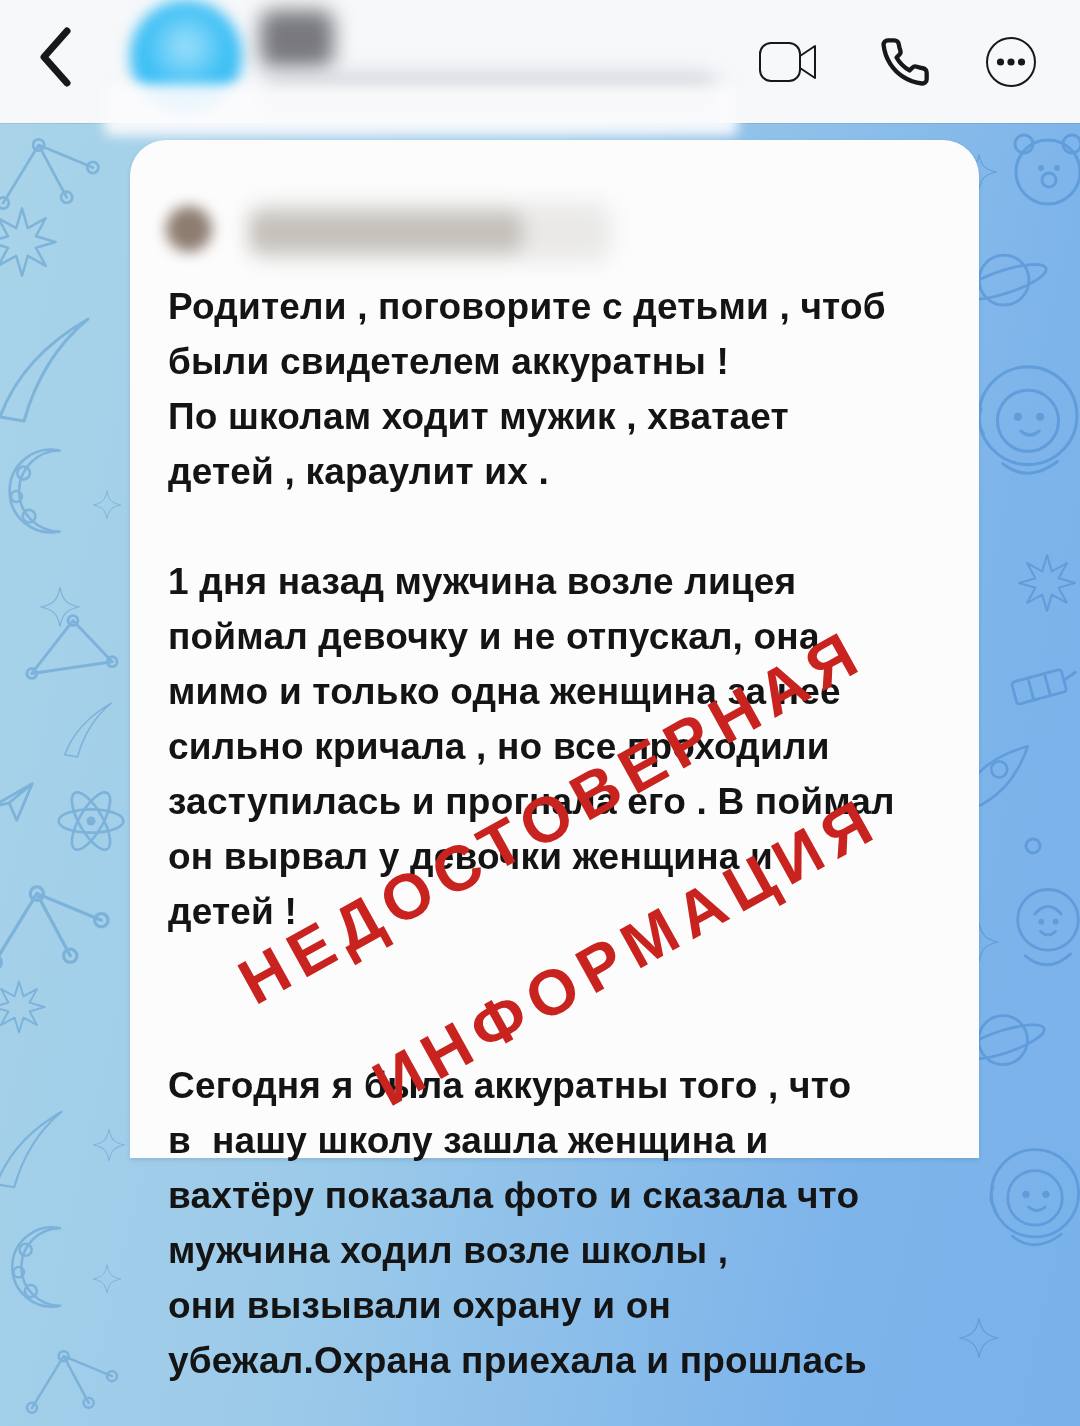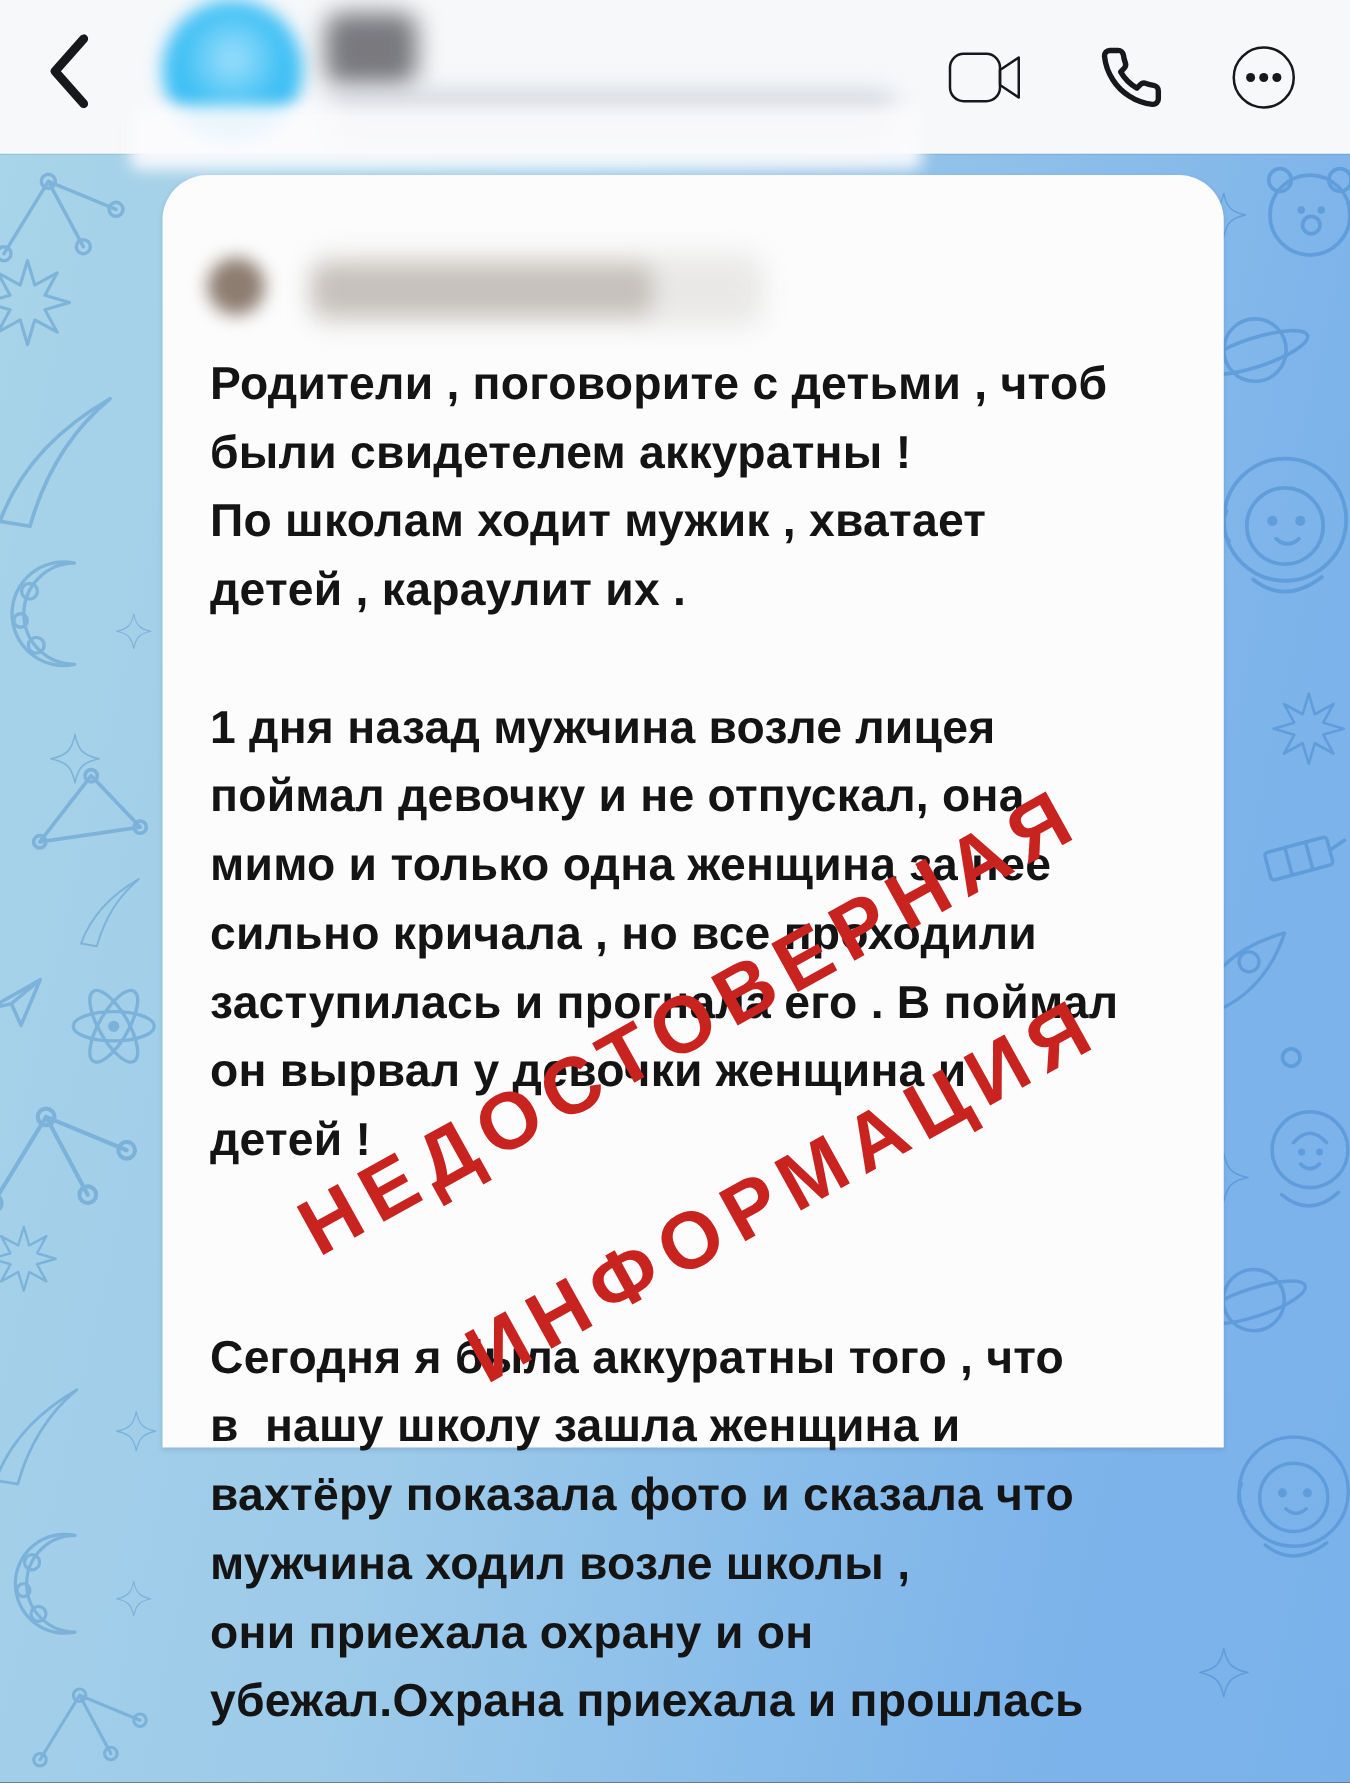--- a/index.html
+++ b/index.html
@@ -302,21 +302,21 @@
           <div class="tline">сильно кричала , но все проходили</div>
           <div class="tline">заступилась и прогнала его . В поймал</div>
           <div class="tline">он вырвал у девочки женщина и</div>
           <div class="tline">детей !</div>
         </div>
         <div class="para gap-big">
           <div class="tline">Сегодня я была аккуратны того , что</div>
           <div class="tline">в  нашу школу зашла женщина и</div>
           <div class="tline">вахтёру показала фото и сказала что</div>
           <div class="tline">мужчина ходил возле школы ,</div>
-          <div class="tline">они приехала охрану и он</div>
+          <div class="tline">они вызывали охрану и он</div>
           <div class="tline">убежал.Охрана приехала и прошлась</div>
         </div>
       </div>
   </div>
 
   <div id="stamp">
     <div class="stamp-line">НЕДОСТОВЕРНАЯ</div>
     <div class="stamp-line">ИНФОРМАЦИЯ</div>
   </div>
 

